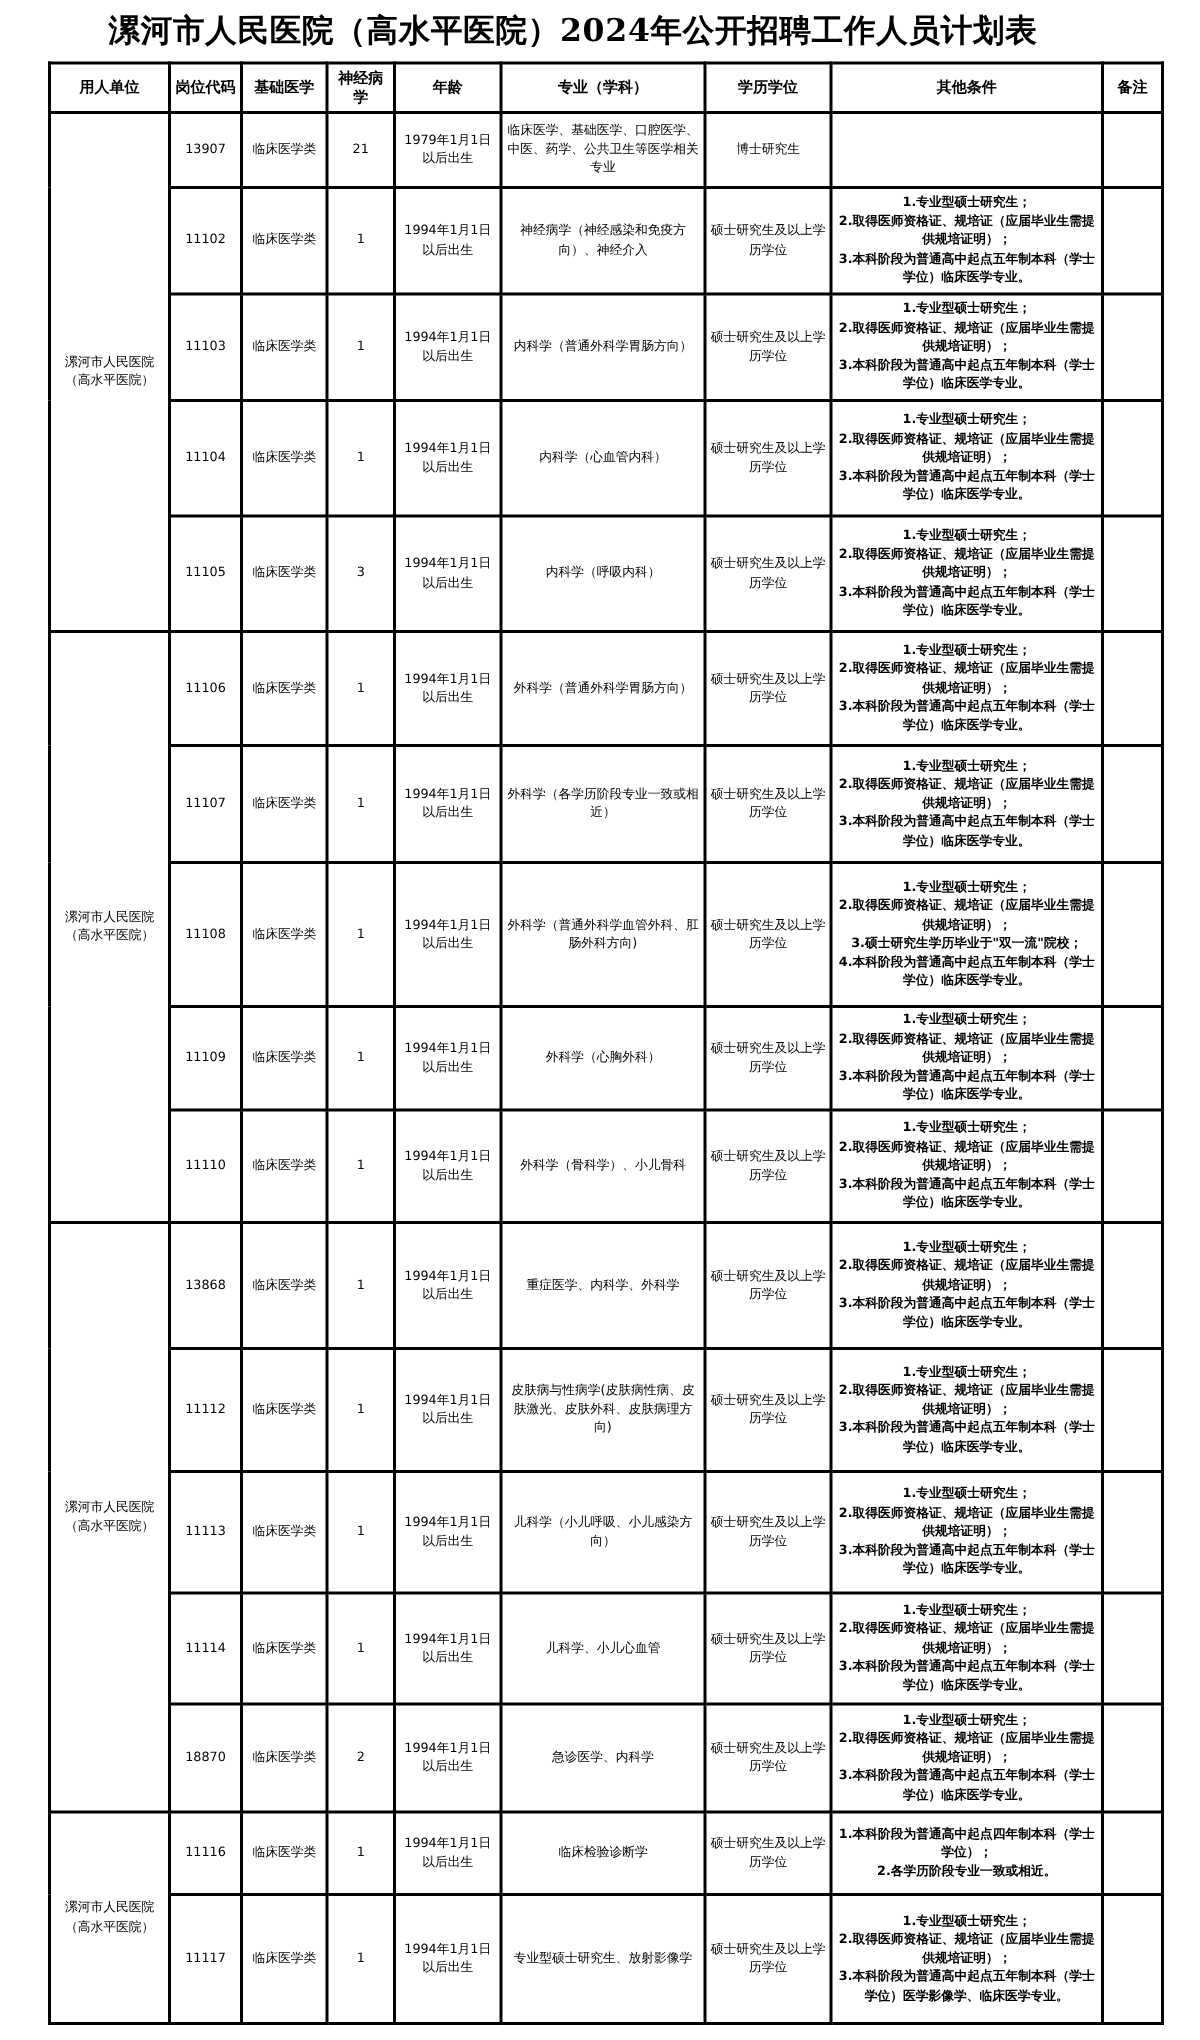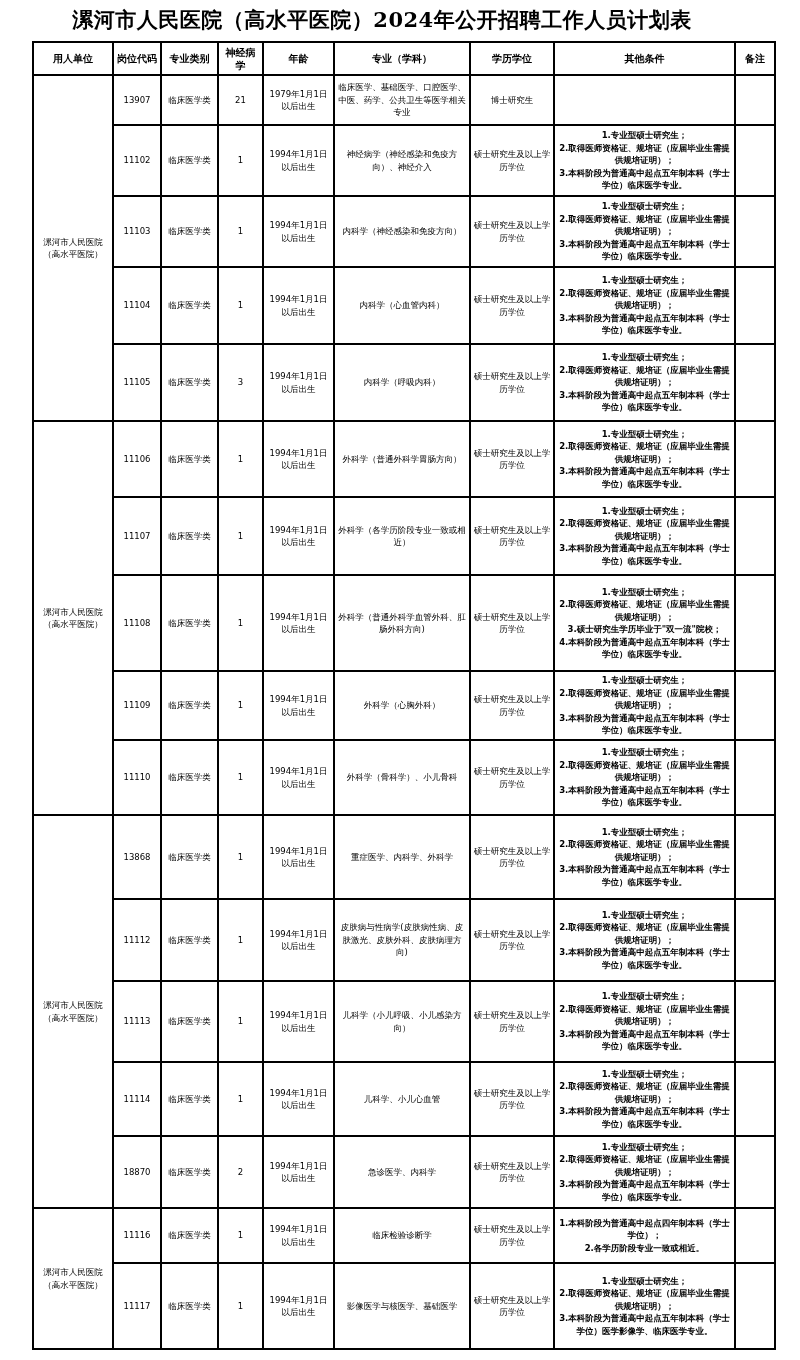--- a/index.html
+++ b/index.html
@@ -26,21 +26,21 @@
       <col style="width:71px">
       <col style="width:136px">
       <col style="width:84px">
       <col style="width:181px">
       <col style="width:40px">
   </colgroup>
   <thead>
     <tr>
       <th>用人单位</th>
       <th>岗位代码</th>
-      <th>专业类别</th>
+      <th>基础医学</th>
       <th>神经病学</th>
       <th>年龄</th>
       <th>专业（学科）</th>
       <th>学历学位</th>
       <th>其他条件</th>
       <th>备注</th>
     </tr>
   </thead>
   <tbody id="tbody">
       <tr style="height: 50px;">
@@ -64,21 +64,21 @@
         <td class="cond">1.专业型硕士研究生；
 2.取得医师资格证、规培证（应届毕业生需提供规培证明）；
 3.本科阶段为普通高中起点五年制本科（学士学位）临床医学专业。</td>
         <td></td>
       </tr>
       <tr style="height: 71px;">
         <td>11103</td>
         <td>临床医学类</td>
         <td>1</td>
         <td>1994年1月1日以后出生</td>
-        <td class="major">内科学（神经感染和免疫方向）</td>
+        <td class="major">内科学（普通外科学胃肠方向）</td>
         <td>硕士研究生及以上学历学位</td>
         <td class="cond">1.专业型硕士研究生；
 2.取得医师资格证、规培证（应届毕业生需提供规培证明）；
 3.本科阶段为普通高中起点五年制本科（学士学位）临床医学专业。</td>
         <td></td>
       </tr>
       <tr style="height: 77px;">
         <td>11104</td>
         <td>临床医学类</td>
         <td>1</td>
@@ -235,21 +235,21 @@
         <td>硕士研究生及以上学历学位</td>
         <td class="cond">1.本科阶段为普通高中起点四年制本科（学士学位）；
 2.各学历阶段专业一致或相近。</td>
         <td></td>
       </tr>
       <tr style="height: 86px;">
         <td>11117</td>
         <td>临床医学类</td>
         <td>1</td>
         <td>1994年1月1日以后出生</td>
-        <td class="major">影像医学与核医学、基础医学</td>
+        <td class="major">专业型硕士研究生、放射影像学</td>
         <td>硕士研究生及以上学历学位</td>
         <td class="cond">1.专业型硕士研究生；
 2.取得医师资格证、规培证（应届毕业生需提供规培证明）；
 3.本科阶段为普通高中起点五年制本科（学士学位）医学影像学、临床医学专业。</td>
         <td></td>
       </tr>
     </tbody>
 </table>
 
 </body></html>

